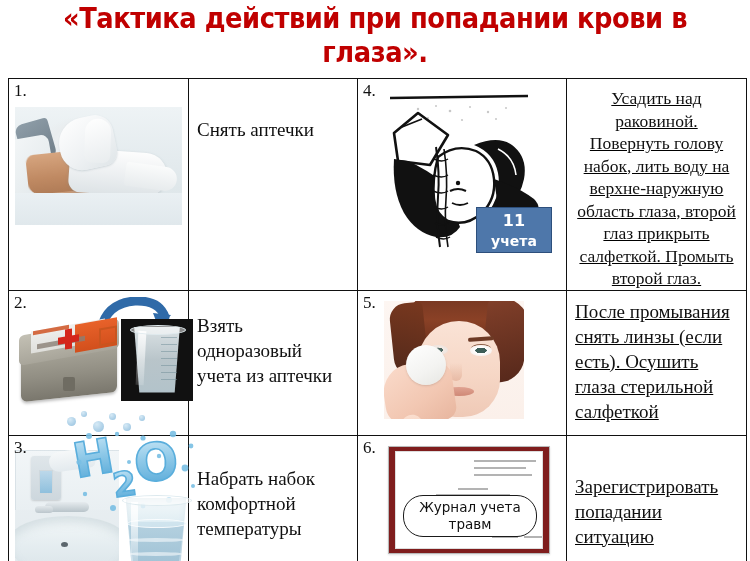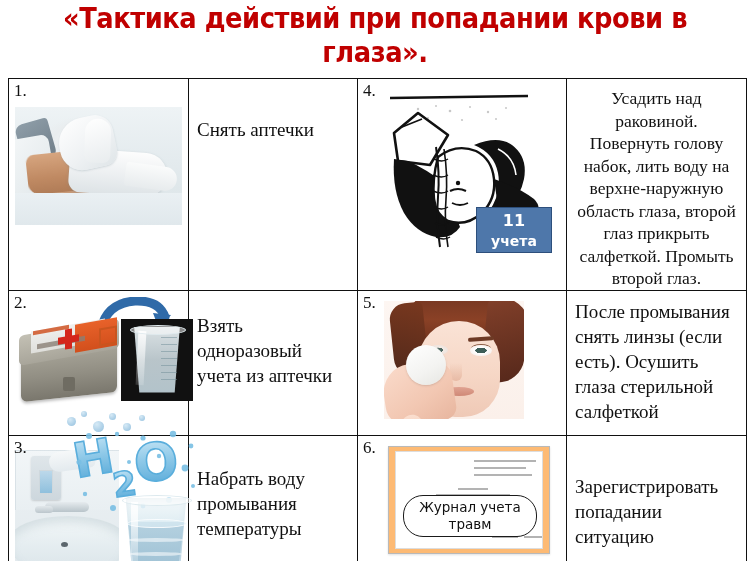--- a/index.html
+++ b/index.html
@@ -40,21 +40,21 @@
   .tbl td{
     border:1.6px solid #111;
     vertical-align:top;
     padding:0;
     position:relative;
     background:transparent;
   }
   .c-img{width:179px;}
   .c-txt{width:168px;}
   .c-img2{width:208px;}
-  .c-txt2{width:179px;}
+  .c-txt2{width:179px;text-decoration:underline;}
 
   .r1{height:187px;}
   .r2{height:145px;}
   .r3{height:144px;}
 
   .num{
     position:absolute;left:5px;top:2px;
     font-family:"Liberation Serif", serif;
     font-size:17px;color:#111;
     z-index:5;
@@ -402,21 +402,21 @@
     border-radius:12px 12px 8px 8px;transform:rotate(18deg);
   }
   .w-mole{
     position:absolute;left:46px;top:104px;width:5px;height:5px;
     background:#8b5440;border-radius:50%;
   }
 
   
   .doc{
     position:absolute;left:30px;top:10px;width:160px;height:106px;
-    background:#fdba74;
+    background:#7f1d1d;
     border:1px solid #b9b9b9;
     box-shadow:0 1px 2px rgba(0,0,0,.12);
     overflow:hidden;
   }
   .doc-inner{
     position:absolute;left:6px;top:4px;width:146px;height:96px;
     border:1px solid #ddd;background:#fff;
   }
   .doc-line{position:absolute;background:#9a9a9a;opacity:.75;}
   .doc-hdr{
@@ -659,21 +659,21 @@
             <div class="gl-ring" style="left:12px;top:44px;width:58px;"></div>
             <div class="gl-ring" style="left:14px;top:58px;width:54px;"></div>
             <div class="gl-waterline"></div>
             <div class="gl-hl"></div>
             <div class="gl-rimline"></div>
 
           </div>
         </td>
 
         <td class="c-txt">
-          <div class="txtcell txt-left pad-v-3">Набрать воду промывания температуры</div>
+          <div class="txtcell txt-left pad-v-3">Набрать набок комфортной температуры</div>
         </td>
 
         <td class="c-img2">
           <span class="num">6.</span>
 
           <div class="doc">
             <div class="doc-inner">
               <div class="doc-hdr">
                 <div class="doc-line" style="left:0;top:0;width:62px;height:2px;"></div>
                 <div class="doc-line" style="left:0;top:7px;width:52px;height:2px;"></div>

